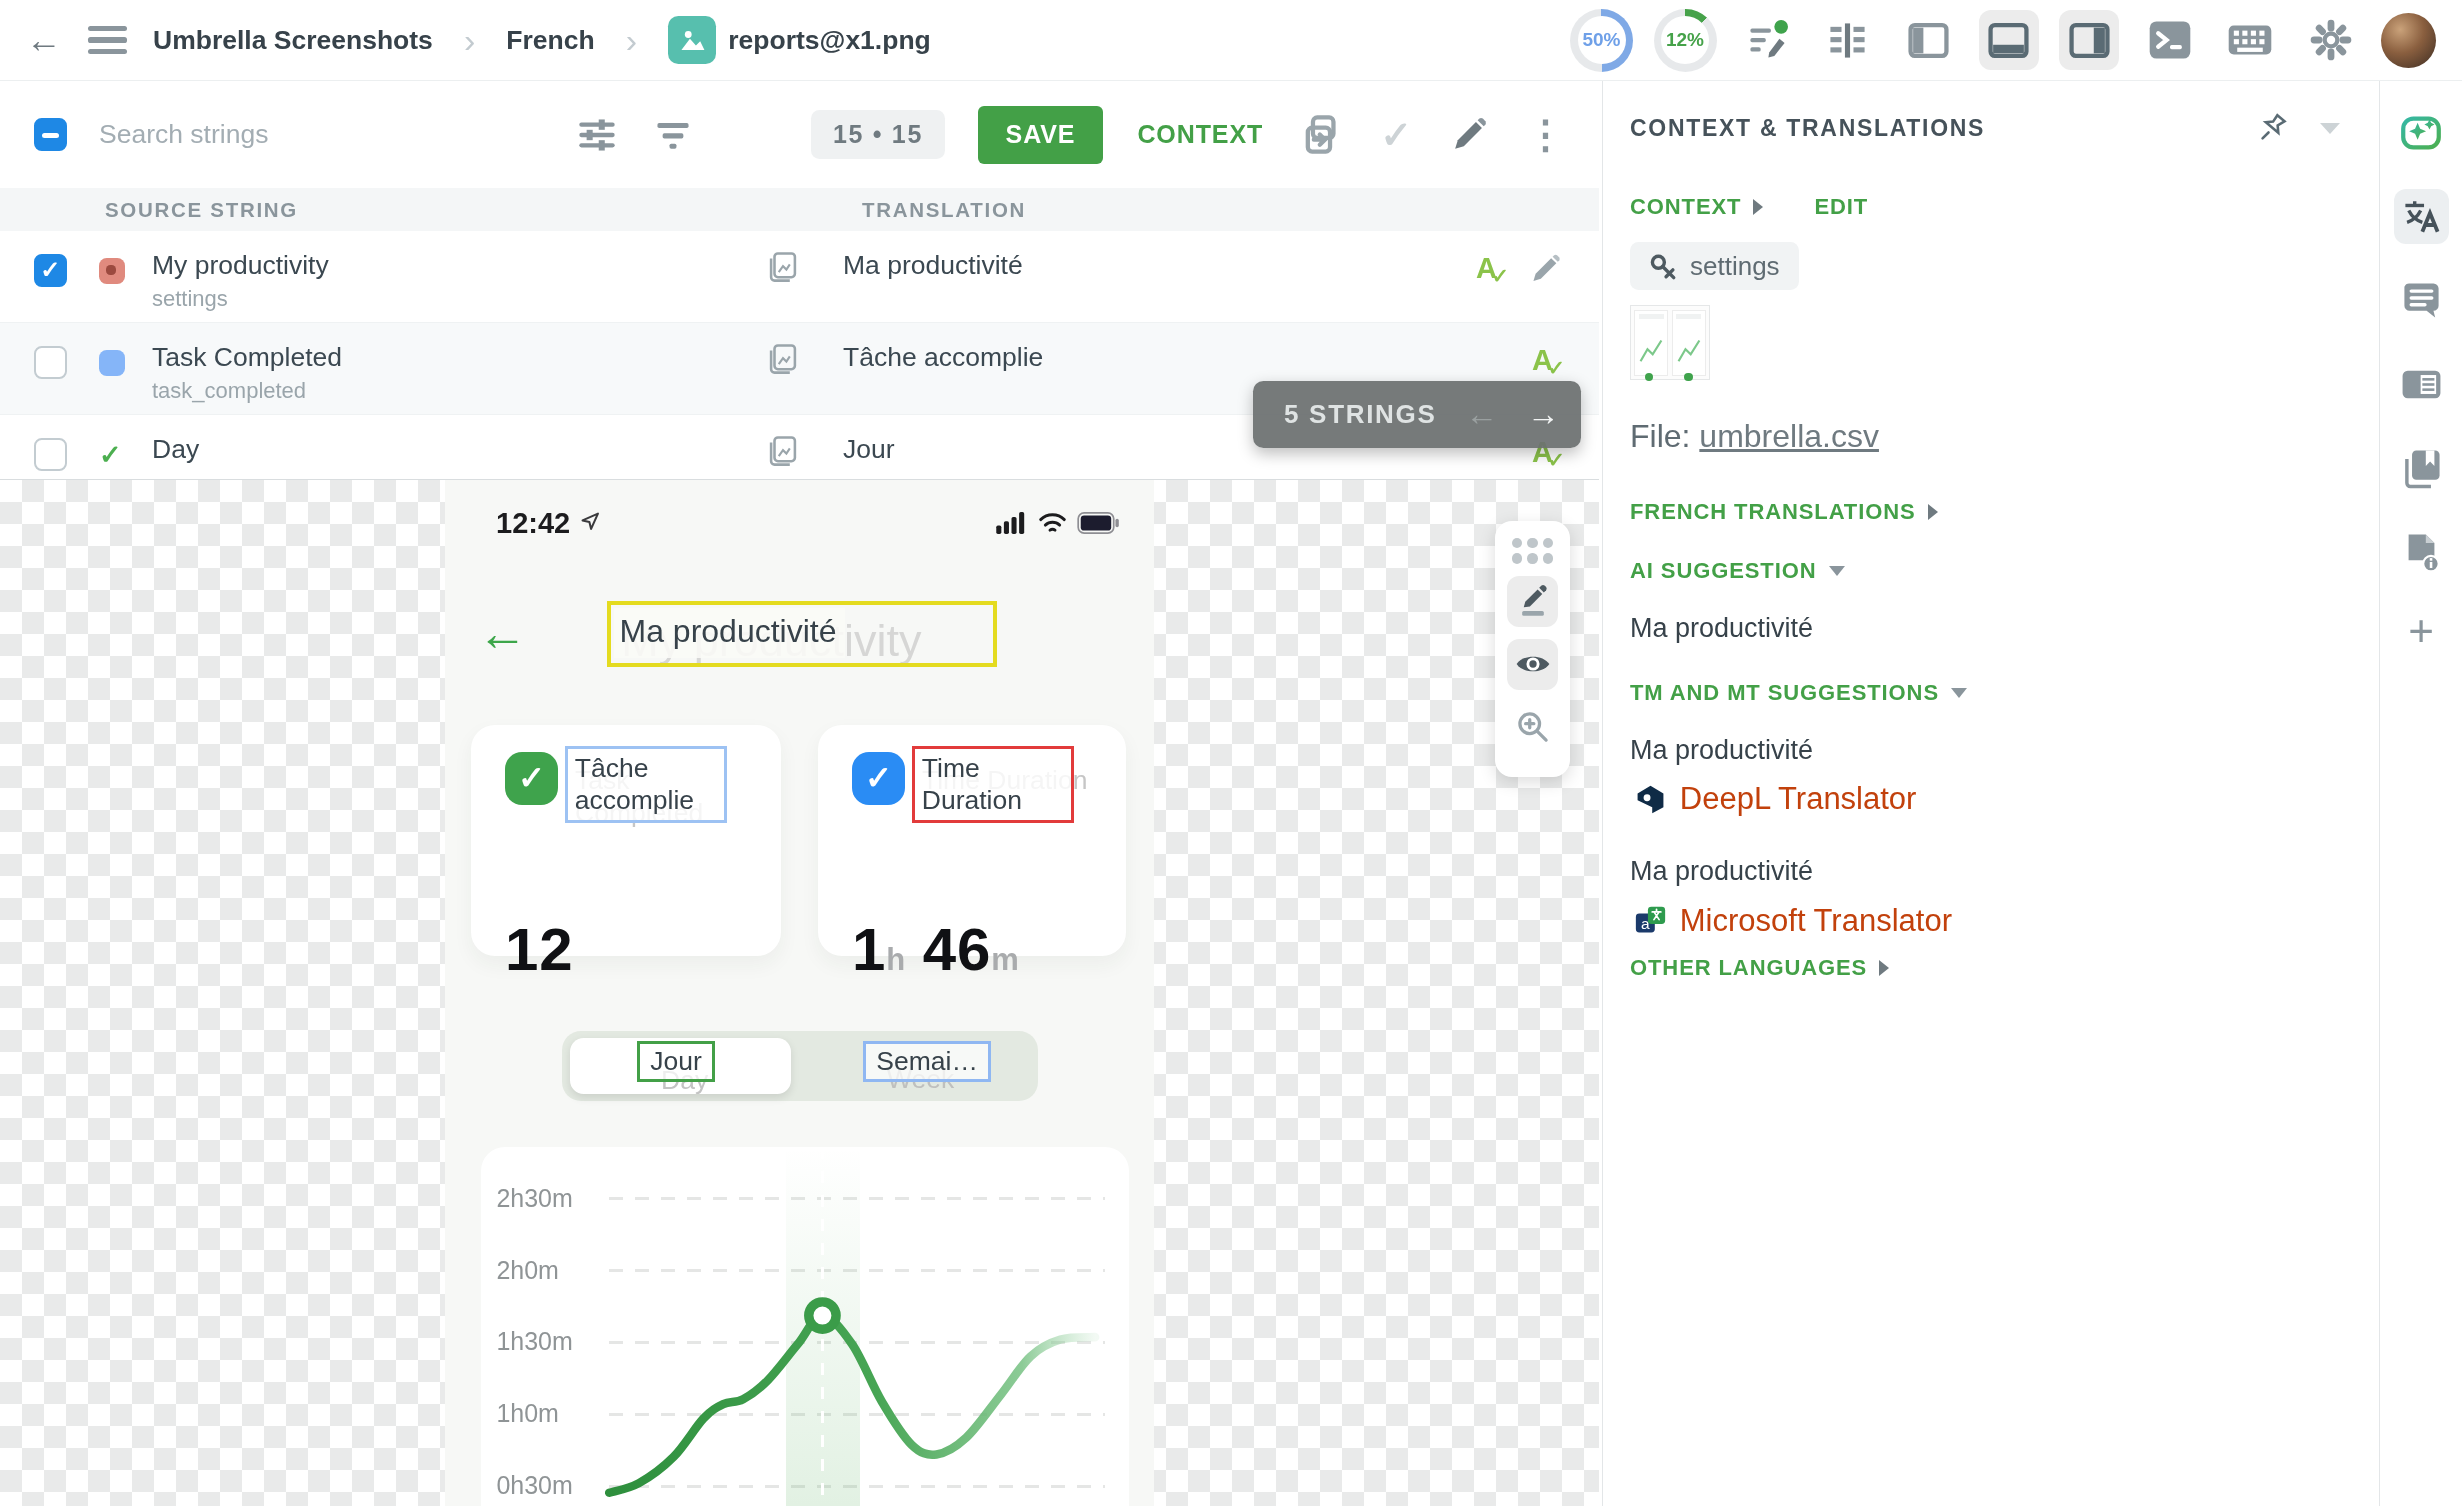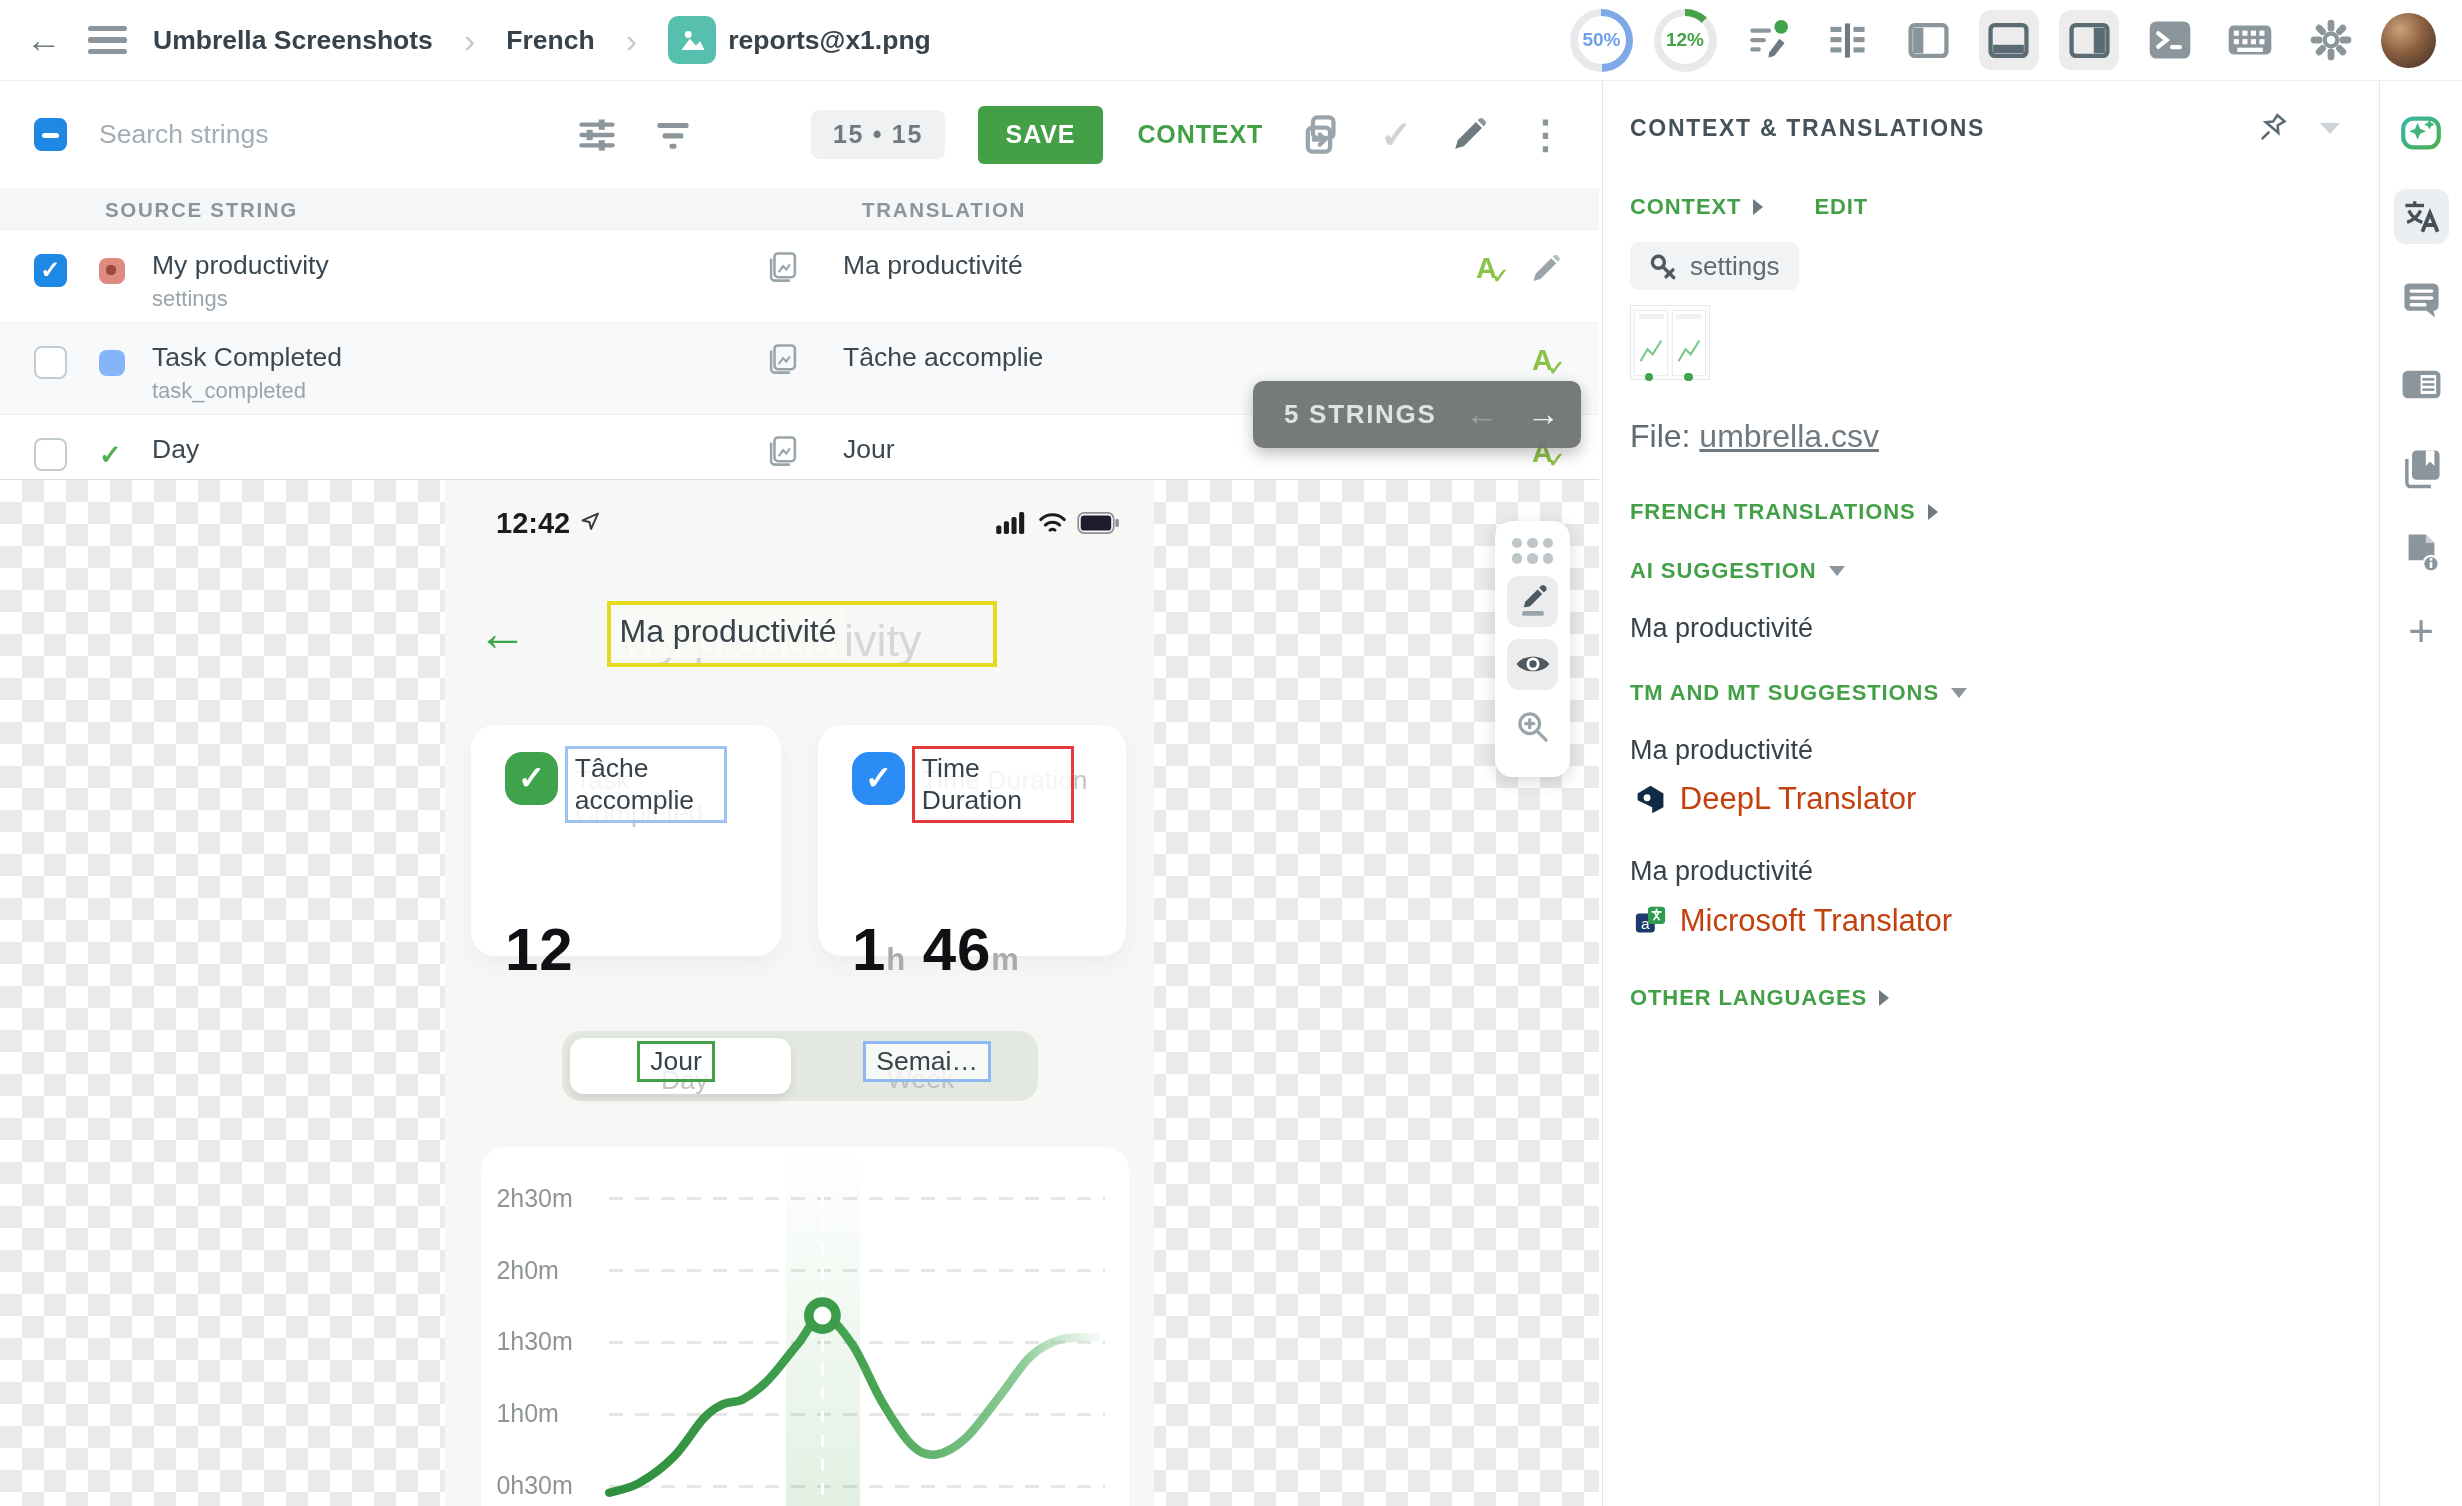--- a/index.html
+++ b/index.html
@@ -577,21 +577,21 @@
     <div class="provider">
       <svg width="31" height="31" viewBox="0 0 36 36">
           <rect x="1" y="10" width="22" height="22" rx="4" fill="#1B3A6B"></rect>
           <text x="12" y="28" text-anchor="middle" font-size="18" fill="#fff" font-family="Liberation Sans, sans-serif">a</text>
           <rect x="15" y="2" width="20" height="20" rx="4" fill="#2E9B4E"></rect>
           <path d="M20 8 L30 8 M25 5 L25 8 M22 17 C24 14 26 11 28 8 M28 17 C26 14 24 11 22 8" stroke="#fff" stroke-width="2" fill="none" stroke-linecap="round"></path>
         </svg>
       <span>Microsoft Translator</span>
     </div>
 
-    <div class="sect" style="margin-top:46px">
+    <div class="sect" style="margin-top:16px">
       <span class="g">OTHER LANGUAGES</span>
       <span class="tri-r"></span>
     </div>
   </aside>
 
   <nav class="rail">
     <div class="rail-item">
       <svg width="44" height="44" viewBox="0 0 52 52">
           <defs>
             <linearGradient id="aig" x1="0" y1="0" x2="1" y2="1">

